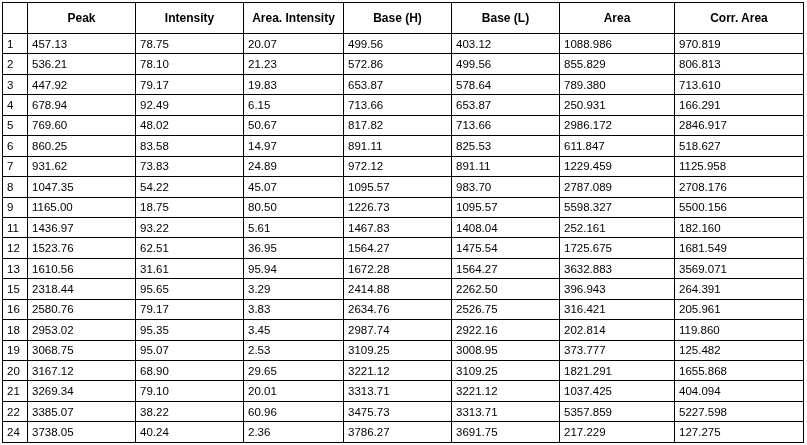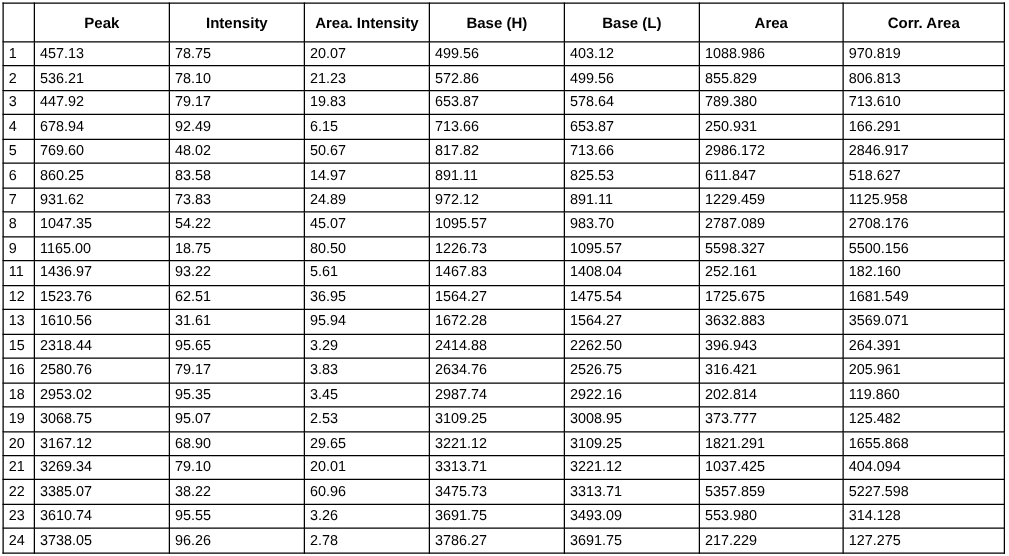--- a/index.html
+++ b/index.html
@@ -280,34 +280,24 @@
         <td class="rownum">22</td>
         <td>3385.07</td>
         <td>38.22</td>
         <td>60.96</td>
         <td>3475.73</td>
         <td>3313.71</td>
         <td>5357.859</td>
         <td>5227.598</td>
       </tr>
       <tr>
-        <td class="rownum">23</td>
-        <td>3610.74</td>
-        <td>95.55</td>
-        <td>3.26</td>
-        <td>3691.75</td>
-        <td>3493.09</td>
-        <td>553.980</td>
-        <td>314.128</td>
-      </tr>
-      <tr>
         <td class="rownum">24</td>
         <td>3738.05</td>
-        <td>96.26</td>
-        <td>2.78</td>
+        <td>40.24</td>
+        <td>2.36</td>
         <td>3786.27</td>
         <td>3691.75</td>
         <td>217.229</td>
         <td>127.275</td>
       </tr>
     </tbody>
   </table>
 </div>
 
 </body></html>

